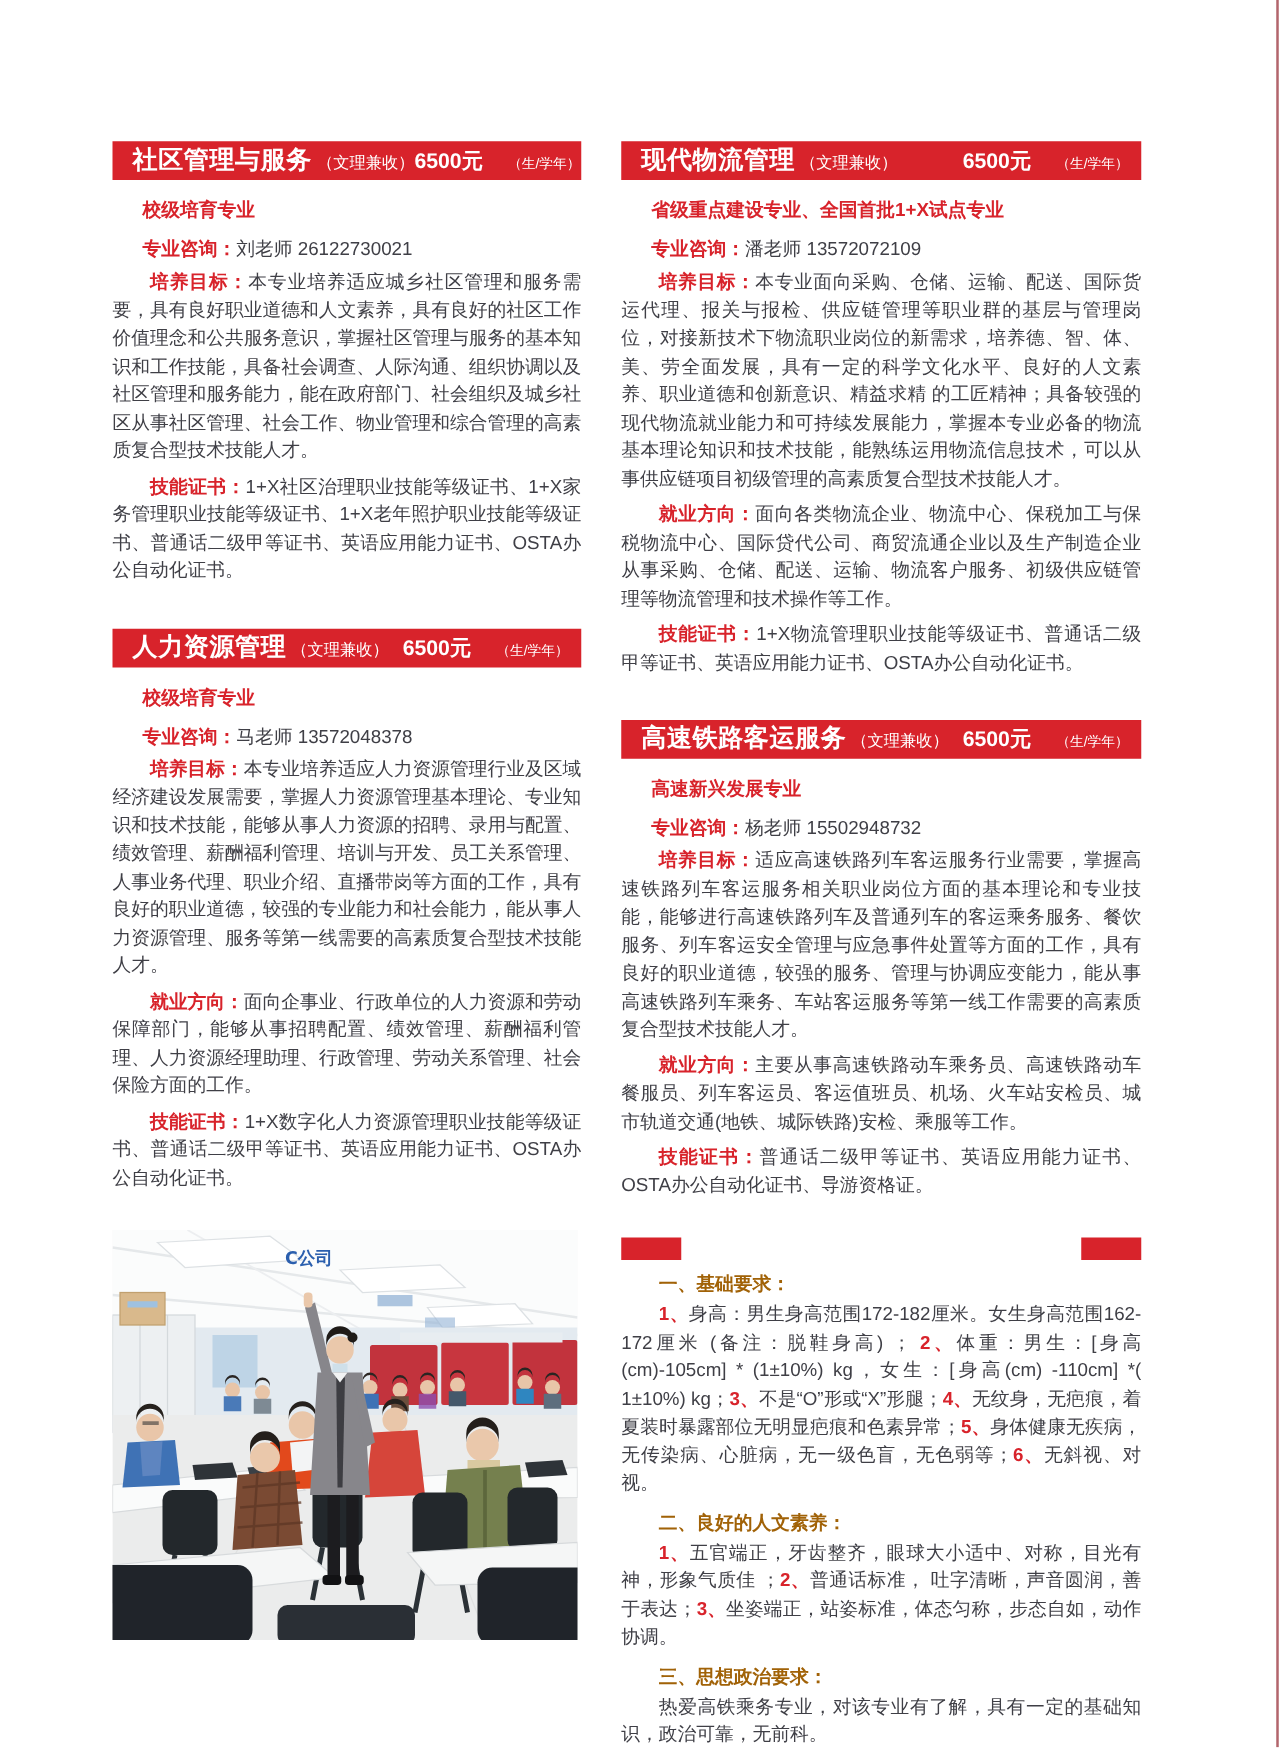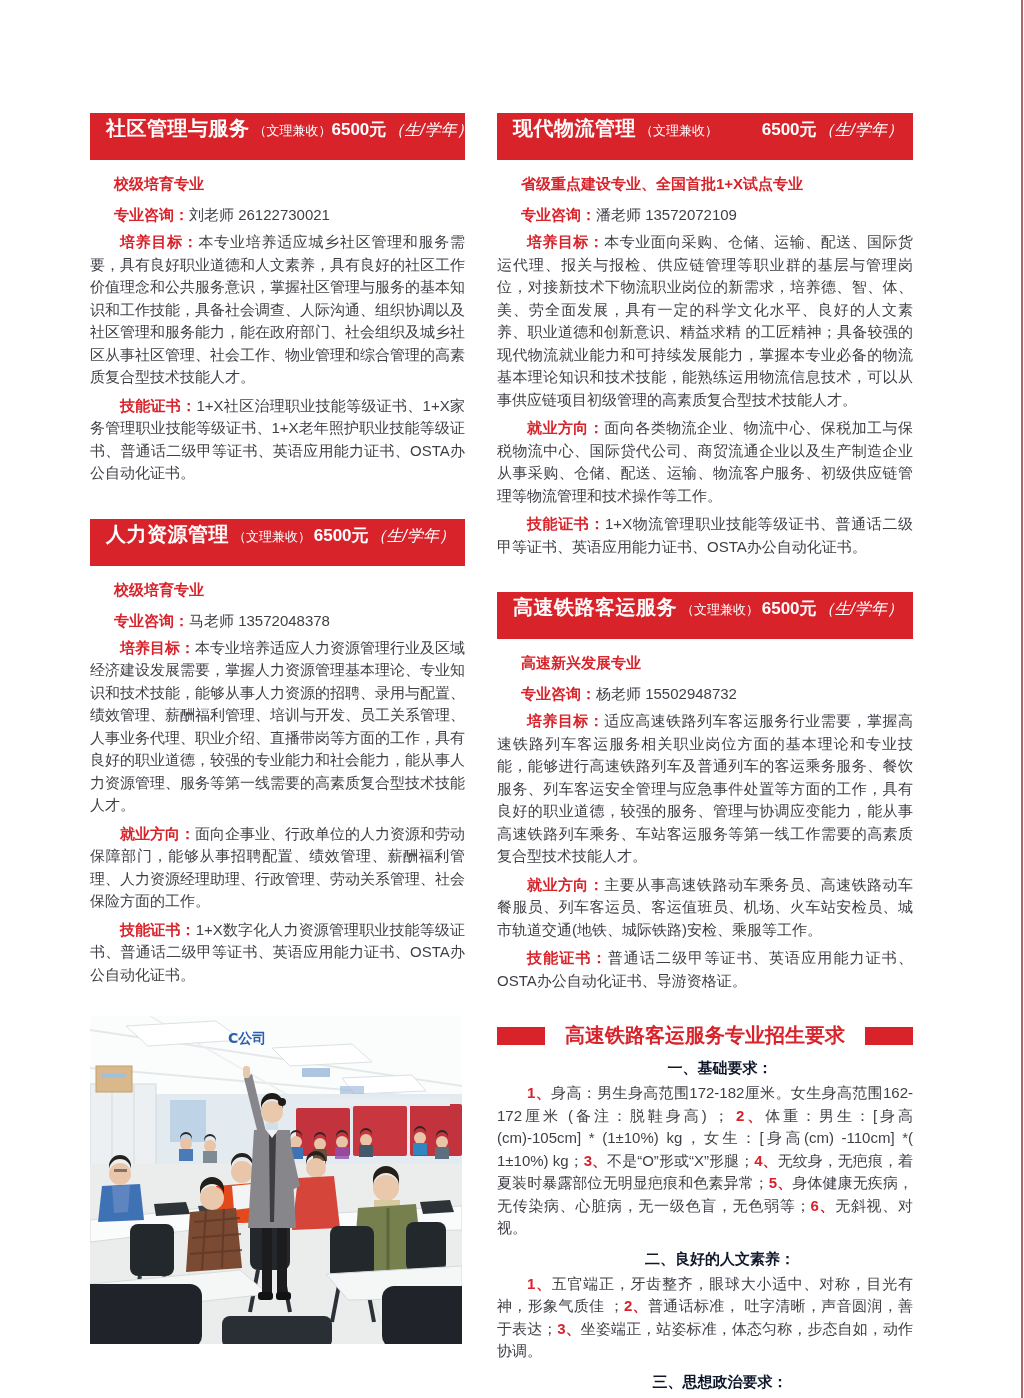--- a/index.html
+++ b/index.html
@@ -4,33 +4,33 @@
 <style>
   html,body{margin:0;padding:0;background:#ffffff;}
   body{font-family:"Liberation Sans","DejaVu Sans",sans-serif;}
   .page{position:relative;width:1024px;height:1398px;background:#fff;overflow:hidden;}
   .edge-line{position:absolute;top:0;right:1px;width:2px;height:1398px;background:#b2656c;}
   .col{position:absolute;top:113px;}
   .col-left{left:90px;width:375px;}
   .col-right{left:497px;width:416px;}
   .major{margin-bottom:30px;}
   .major + .major{margin-top:34px;}
-  .major-bar{display:flex;align-items:baseline;background:#d8232b;color:#fff;height:47px;padding:0 10px 0 16px;box-sizing:border-box;line-height:31px;}
+  .major-bar{display:flex;align-items:baseline;background:#d8232b;color:#fff;height:31px;padding:0 10px 0 16px;box-sizing:border-box;line-height:31px;}
   .m-title{font-size:20px;font-weight:bold;letter-spacing:.5px;white-space:nowrap;}
   .m-adm{font-size:13px;margin-left:4px;white-space:nowrap;}
   .m-fee{font-size:17px;font-weight:bold;margin-left:auto;white-space:nowrap;}
-  .m-unit{font-size:16px;margin-left:2px;white-space:nowrap;font-style:italic;}
+  .m-unit{font-size:11px;margin-left:20px;white-space:nowrap;}
   .badge{color:#d8232b;font-weight:bold;font-size:15px;margin:15px 0 0 24px;}
   .consult{font-size:15px;margin:12px 0 0 24px;color:#3f3f46;}
   .plabel{color:#d8232b;font-weight:bold;}
   .para{font-size:15px;color:#3f3f46;line-height:1.5;text-align:justify;text-indent:2em;margin:6px 0 0 0;}
   .req-heading{display:flex;align-items:center;justify-content:space-between;margin:26px 0 6px 0;}
   .req-block{width:48px;height:18px;background:#d8232b;flex:0 0 auto;}
   .req-title{color:#d8232b;font-size:20px;font-weight:bold;margin:0 8px;white-space:nowrap;}
-  .req-sub{color:#0f172a;font-weight:bold;font-size:15px;margin:10px 0 0 0;text-indent:2em;text-align:center;}
+  .req-sub{color:#a16207;font-weight:bold;font-size:15px;margin:10px 0 0 0;text-indent:2em;}
   .req-para{margin-top:4px;}
   .seg-red{color:#d8232b;font-weight:bold;}
   .photo-wrap{margin-top:22px;width:372px;height:328px;}
   .photo-wrap svg{display:block;}
 </style>
 </head>
 <body>
 
 <div class="page">
   <div class="edge-line"></div>
@@ -232,21 +232,20 @@
       <div class="badge">高速新兴发展专业</div>
       <div class="consult"><span class="plabel">专业咨询：</span><span>杨老师 15502948732</span></div>
       <p class="para"><span class="plabel">培养目标：</span><span>适应高速铁路列车客运服务行业需要，掌握高速铁路列车客运服务相关职业岗位方面的基本理论和专业技能，能够进行高速铁路列车及普通列车的客运乘务服务、餐饮服务、列车客运安全管理与应急事件处置等方面的工作，具有良好的职业道德，较强的服务、管理与协调应变能力，能从事高速铁路列车乘务、车站客运服务等第一线工作需要的高素质复合型技术技能人才。</span></p>
       <p class="para"><span class="plabel">就业方向：</span><span>主要从事高速铁路动车乘务员、高速铁路动车餐服员、列车客运员、客运值班员、机场、火车站安检员、城市轨道交通(地铁、城际铁路)安检、乘服等工作。</span></p>
       <p class="para"><span class="plabel">技能证书：</span><span>普通话二级甲等证书、英语应用能力证书、OSTA办公自动化证书、导游资格证。</span></p>
     </section>
 
     <section class="req">
       <div class="req-heading">
         <span class="req-block"></span>
-        <h2 class="req-title">高速铁路客运服务专业招生要求</h2>
         <span class="req-block"></span>
       </div>
 
       <div class="req-group">
         <div class="req-sub">一、基础要求：</div>
         <p class="para req-para"><span class="seg-red">1、</span><span>身高：男生身高范围172-182厘米。女生身高范围162-172厘米 (备注：脱鞋身高) ； </span><span class="seg-red">2、</span><span>体重：男生：[身高(cm)-105cm] * (1±10%) kg，女生：[身高(cm) -110cm] *( 1±10%) kg；</span><span class="seg-red">3、</span><span>不是“O”形或“X”形腿；</span><span class="seg-red">4、</span><span>无纹身，无疤痕，着夏装时暴露部位无明显疤痕和色素异常；</span><span class="seg-red">5、</span><span>身体健康无疾病，无传染病、心脏病，无一级色盲，无色弱等；</span><span class="seg-red">6、</span><span>无斜视、对视。</span></p>
       </div>
 
       <div class="req-group">
         <div class="req-sub">二、良好的人文素养：</div>

